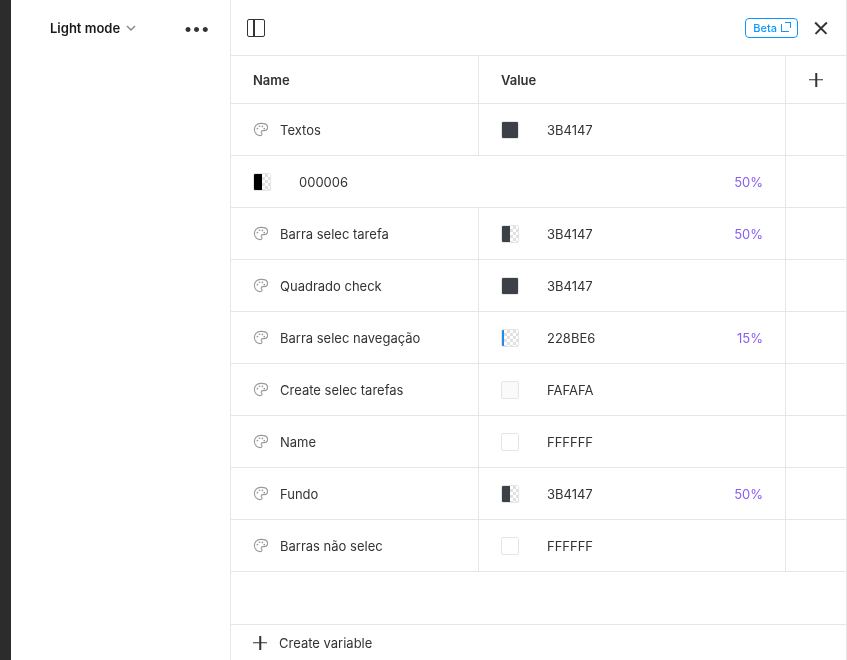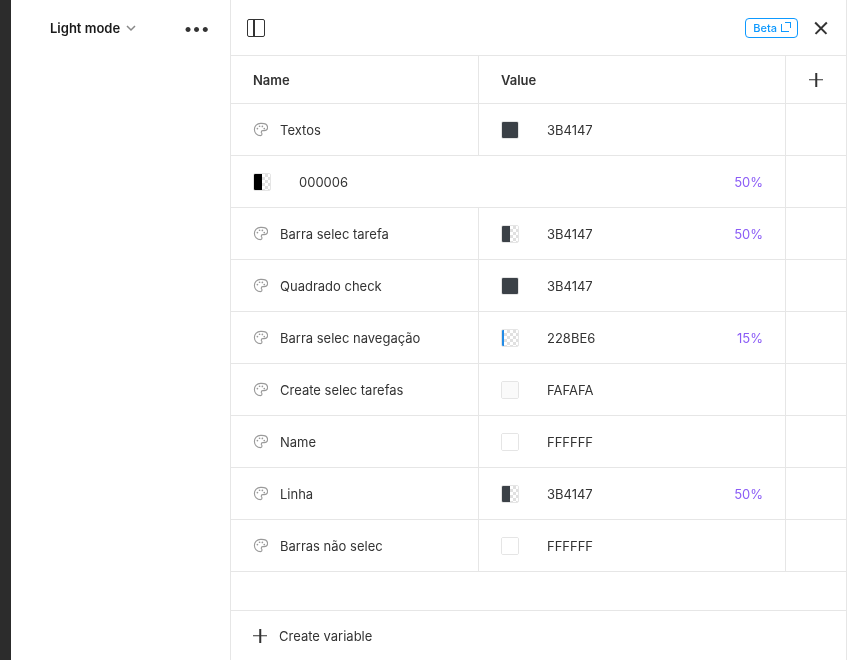--- a/index.html
+++ b/index.html
@@ -229,21 +229,21 @@
     background-color: #fff;
   }
   .hex { font-size: 13px; color: #333; flex: 0 0 auto; }
   .opacity { margin-left: auto; color: #8b5cf6; font-size: 13px; }
   .cell-end {
     width: 60px;
     border-left: none;
   }
 
   .footer {
-    height: 50px;
+    height: 36px;
     border-top: 1px solid #e6e6e6;
     display: flex;
     align-items: center;
     padding-left: 22px;
     gap: 12px;
     font-size: 13px;
     color: #333;
     cursor: pointer;
   }
   .plus {
@@ -427,21 +427,21 @@
         </div>
         <div class="var-row">
           <div class="cell-name">
             <span class="palette-icon"><svg viewBox="0 0 16 16" fill="none" stroke="#9a9a9a" stroke-width="1.2">
                 <path d="M8 1.5c-3.6 0-6.5 2.9-6.5 6.5 0 3.6 2.9 6.5 6.5 6.5.9 0 1.6-.7 1.6-1.6 0-.4-.2-.8-.4-1.1-.2-.3-.4-.6-.4-1 0-.9.7-1.6 1.6-1.6h1.6c2 0 3.5-1.6 3.5-3.5 0-2.9-3.1-4.2-6.5-4.2z"></path>
                 <circle cx="4.7" cy="7" r="0.9" fill="#9a9a9a" stroke="none"></circle>
                 <circle cx="7" cy="4.5" r="0.9" fill="#9a9a9a" stroke="none"></circle>
                 <circle cx="10" cy="4.7" r="0.9" fill="#9a9a9a" stroke="none"></circle>
                 <circle cx="12" cy="7" r="0.9" fill="#9a9a9a" stroke="none"></circle>
               </svg></span>
-            <span>Linha</span>
+            <span>Fundo</span>
           </div>
           <div class="cell-value">
             <span class="swatch">
               <span class="solid" style="background: rgb(59, 65, 71); width: 50%;"></span>
               <span class="checker" style="width: 50%;"></span>
             </span>
             <span class="hex">3B4147</span>
             <span class="opacity">50%</span>
           </div>
           <div class="cell-end"></div>

